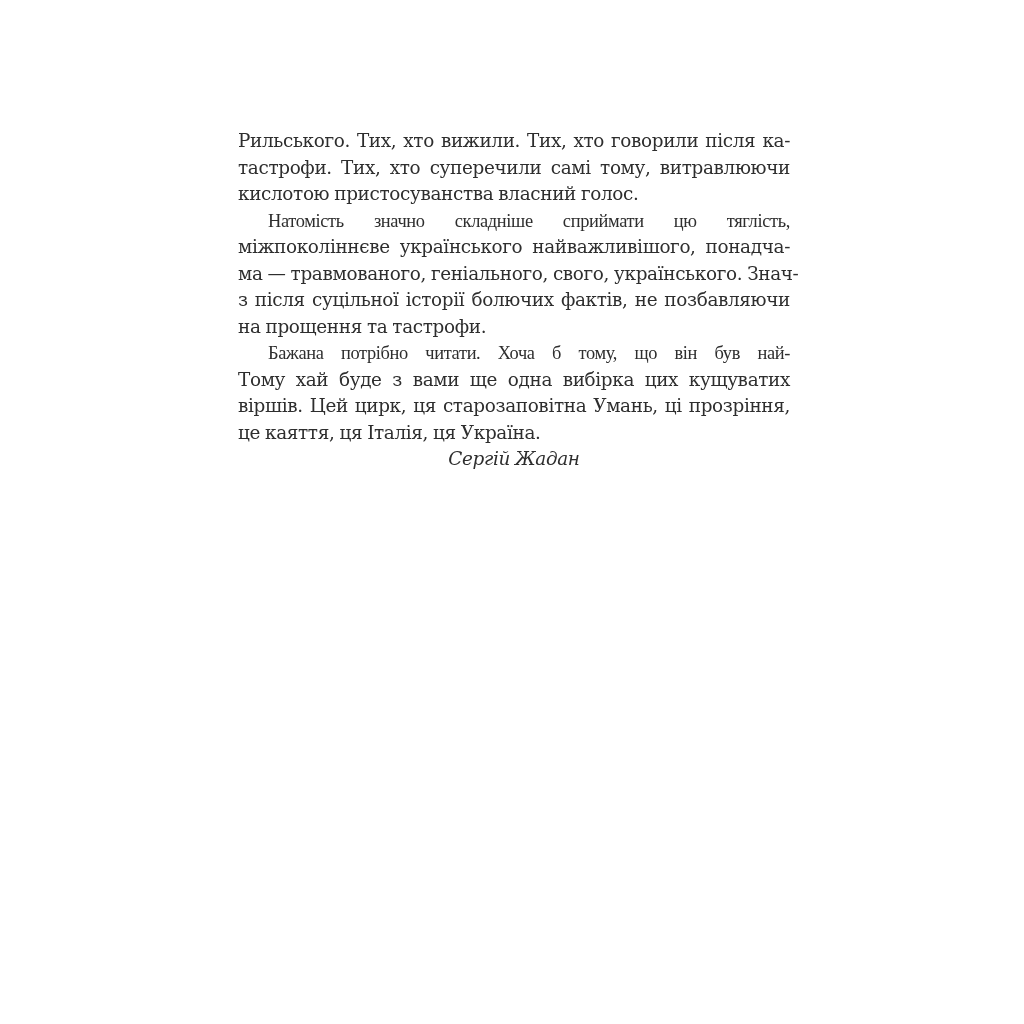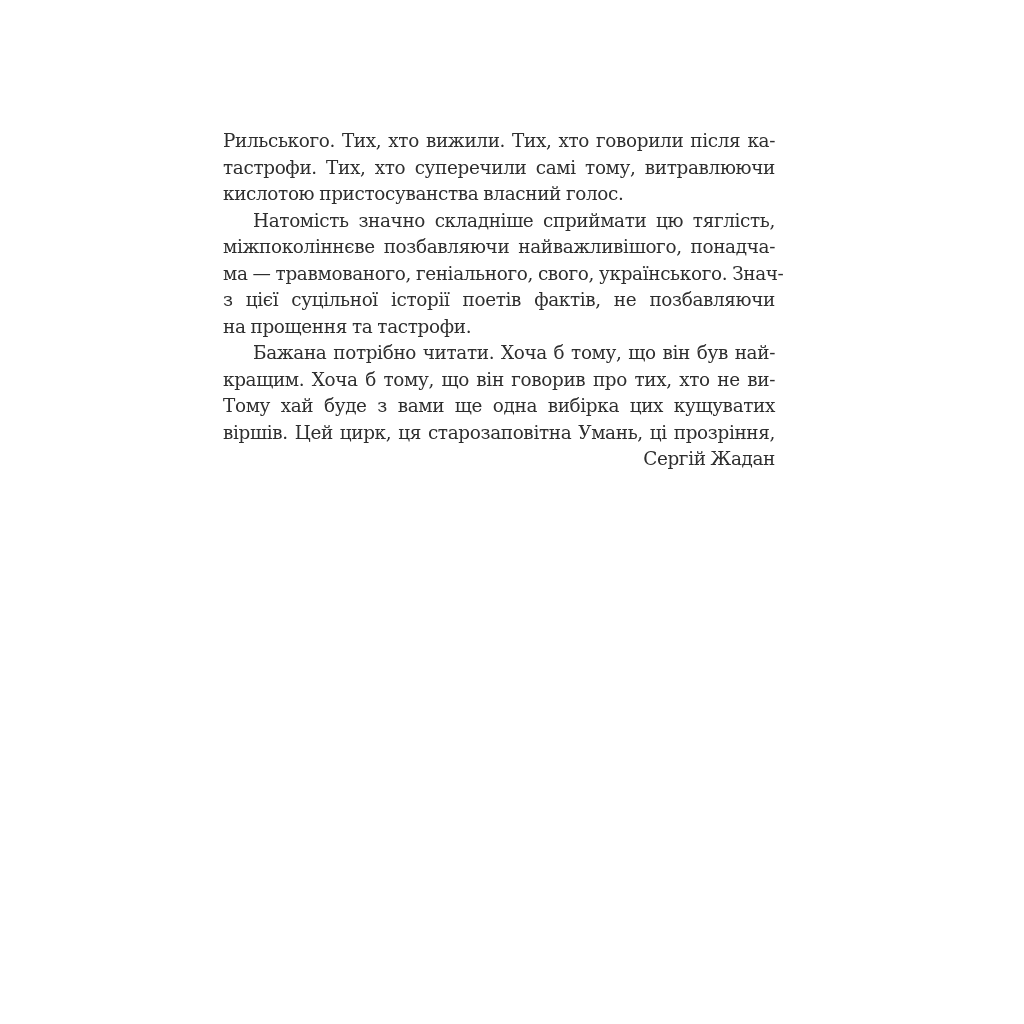--- a/index.html
+++ b/index.html
@@ -8,21 +8,21 @@
       background: #ffffff;
     }
     body {
       width: 1024px;
       height: 1024px;
       position: relative;
       overflow: hidden;
     }
     .page {
       position: absolute;
-      left: 223px;
+      left: 238px;
       top: 128px;
       width: 552px;
       font-family: "DejaVu Serif", "Liberation Serif", serif;
       font-size: 18.4px;
       line-height: 26.5px;
       color: #2e2e2e;
       letter-spacing: -0.35px;
       word-spacing: -0.5px;
     }
     .line {
@@ -31,44 +31,46 @@
       text-align: justify;
       text-align-last: justify;
       height: 26.5px;
       overflow: visible;
     }
     .line.last {
       text-align-last: left;
     }
     .line.indent {
       padding-left: 30px;
+      font-family: Liberation Serif, serif;
     }
     .signature {
       display: block;
-      text-align: right;
+      text-align: center;
+      font-style: italic;
       height: 26.5px;
       white-space: nowrap;
     }
   </style>
 </head>
 <body>
 
 <div class="page">
   <div>
     <span class="line">Рильського. Тих, хто вижили. Тих, хто говорили після ка-</span>
     <span class="line">тастрофи. Тих, хто суперечили самі тому, витравлюючи</span>
     <span class="line last">кислотою пристосуванства власний голос.</span>
   </div>
   <div>
     <span class="line indent">Натомість значно складніше сприймати цю тяглість,</span>
-    <span class="line">міжпоколіннєве позбавляючи найважливішого, понадча-</span>
+    <span class="line">міжпоколіннєве українського найважливішого, понадча-</span>
     <span class="line">ма — травмованого, геніального, свого, українського. Знач-</span>
-    <span class="line">з цієї суцільної історії поетів фактів, не позбавляючи</span>
+    <span class="line">з після суцільної історії болючих фактів, не позбавляючи</span>
     <span class="line last">на прощення та тастрофи.</span>
   </div>
   <div>
     <span class="line indent">Бажана потрібно читати. Хоча б тому, що він був най-</span>
-    <span class="line">кращим. Хоча б тому, що він говорив про тих, хто не ви-</span>
     <span class="line">Тому хай буде з вами ще одна вибірка цих кущуватих</span>
     <span class="line">віршів. Цей цирк, ця старозаповітна Умань, ці прозріння,</span>
+    <span class="line last">це каяття, ця Італія, ця Україна.</span>
   </div>
   <span class="signature">Сергій Жадан</span>
 </div>
 
 </body></html>

